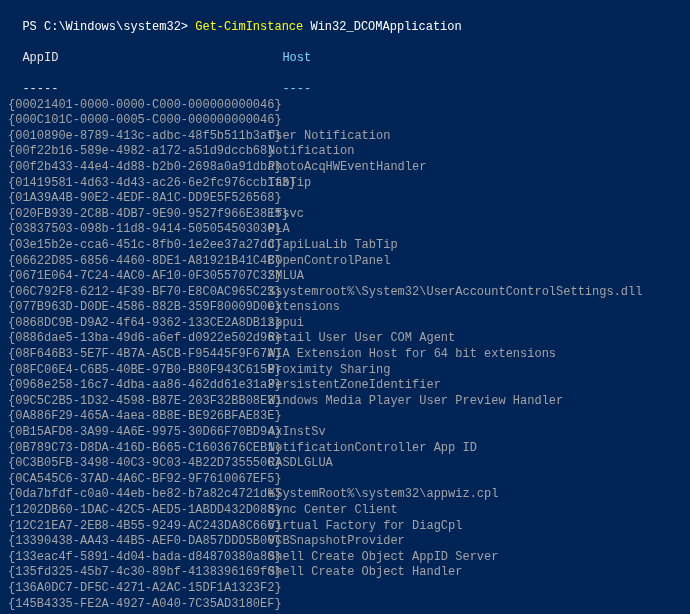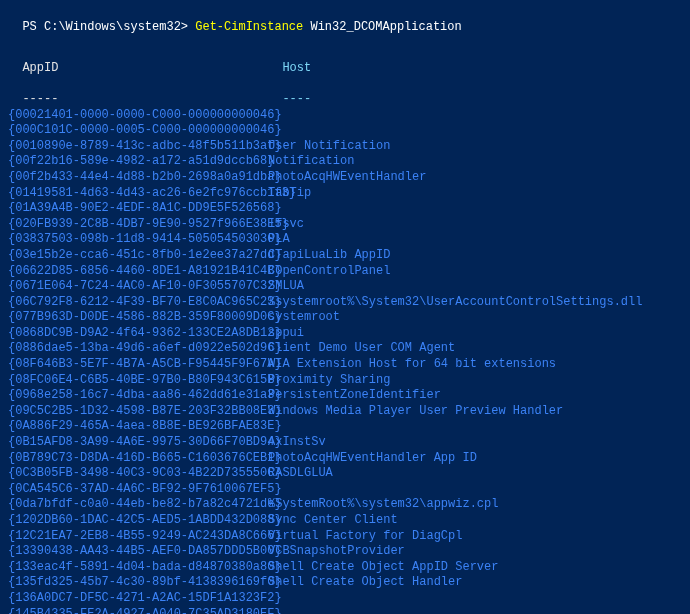--- a/index.html
+++ b/index.html
@@ -13,21 +13,20 @@
       font-size: 12px;
       color: #ffffff;
       width: 690px;
       height: 614px;
       overflow: hidden;
       padding: 4px 8px;
       line-height: 1.3;
     }
     .prompt-line {
       white-space: pre;
-      margin-bottom: 10px;
     }
     .prompt-prefix {
       color: #ffffff;
     }
     .command {
       color: #ffff00;
     }
     .command-arg {
       color: #ffffff;
     }
@@ -35,21 +34,21 @@
       white-space: pre;
       color: #7ed8f7;
     }
     .header-underline {
       white-space: pre;
       color: #7ed8f7;
       margin-bottom: 0;
     }
     .data-row {
       white-space: pre;
-      color: #3b82f6;
+      color: #a3a3a3;
     }
     .row-appid {
       display: inline-block;
       width: 260px;
     }
     .row-name {
       display: inline-block;
     }
     .col-header {
       display: inline-block;
@@ -74,34 +73,34 @@
 <div id="rows-container">
     <div class="data-row"><span class="row-appid">{00021401-0000-0000-C000-000000000046}</span><span class="row-name"></span></div>
     <div class="data-row"><span class="row-appid">{000C101C-0000-0005-C000-000000000046}</span><span class="row-name"></span></div>
     <div class="data-row"><span class="row-appid">{0010890e-8789-413c-adbc-48f5b511b3af}</span><span class="row-name">User Notification</span></div>
     <div class="data-row"><span class="row-appid">{00f22b16-589e-4982-a172-a51d9dccb68}</span><span class="row-name">Notification</span></div>
     <div class="data-row"><span class="row-appid">{00f2b433-44e4-4d88-b2b0-2698a0a91dba}</span><span class="row-name">PhotoAcqHWEventHandler</span></div>
     <div class="data-row"><span class="row-appid">{01419581-4d63-4d43-ac26-6e2fc976ccb1f3}</span><span class="row-name">TabTip</span></div>
     <div class="data-row"><span class="row-appid">{01A39A4B-90E2-4EDF-8A1C-DD9E5F526568}</span><span class="row-name"></span></div>
     <div class="data-row"><span class="row-appid">{020FB939-2C8B-4DB7-9E90-9527f966E38E5}</span><span class="row-name">lfsvc</span></div>
     <div class="data-row"><span class="row-appid">{03837503-098b-11d8-9414-505054503030}</span><span class="row-name">PLA</span></div>
-    <div class="data-row"><span class="row-appid">{03e15b2e-cca6-451c-8fb0-1e2ee37a27dd}</span><span class="row-name">CTapiLuaLib AppID</span></div>
+    <div class="data-row"><span class="row-appid">{03e15b2e-cca6-451c-8fb0-1e2ee37a27dd}</span><span class="row-name">CTapiLuaLib TabTip</span></div>
     <div class="data-row"><span class="row-appid">{06622D85-6856-4460-8DE1-A81921B41C4B}</span><span class="row-name">COpenControlPanel</span></div>
     <div class="data-row"><span class="row-appid">{0671E064-7C24-4AC0-AF10-0F3055707C32}</span><span class="row-name">SMLUA</span></div>
     <div class="data-row"><span class="row-appid">{06C792F8-6212-4F39-BF70-E8C0AC965C23}</span><span class="row-name">%systemroot%\System32\UserAccountControlSettings.dll</span></div>
-    <div class="data-row"><span class="row-appid">{077B963D-D0DE-4586-882B-359F80009D0C}</span><span class="row-name">systemroot</span></div>
+    <div class="data-row"><span class="row-appid">{077B963D-D0DE-4586-882B-359F80009D0C}</span><span class="row-name">extensions</span></div>
     <div class="data-row"><span class="row-appid">{0868DC9B-D9A2-4f64-9362-133CE2A8DB12}</span><span class="row-name">sppui</span></div>
-    <div class="data-row"><span class="row-appid">{0886dae5-13ba-49d6-a6ef-d0922e502d96}</span><span class="row-name">Client Demo User COM Agent</span></div>
+    <div class="data-row"><span class="row-appid">{0886dae5-13ba-49d6-a6ef-d0922e502d96}</span><span class="row-name">Retail User User COM Agent</span></div>
     <div class="data-row"><span class="row-appid">{08F646B3-5E7F-4B7A-A5CB-F95445F9F67A}</span><span class="row-name">WIA Extension Host for 64 bit extensions</span></div>
     <div class="data-row"><span class="row-appid">{08FC06E4-C6B5-40BE-97B0-B80F943C615B}</span><span class="row-name">Proximity Sharing</span></div>
     <div class="data-row"><span class="row-appid">{0968e258-16c7-4dba-aa86-462dd61e31a3}</span><span class="row-name">PersistentZoneIdentifier</span></div>
     <div class="data-row"><span class="row-appid">{09C5C2B5-1D32-4598-B87E-203F32BB08E3}</span><span class="row-name">Windows Media Player User Preview Handler</span></div>
     <div class="data-row"><span class="row-appid">{0A886F29-465A-4aea-8B8E-BE926BFAE83E}</span><span class="row-name"></span></div>
     <div class="data-row"><span class="row-appid">{0B15AFD8-3A99-4A6E-9975-30D66F70BD94}</span><span class="row-name">AxInstSv</span></div>
-    <div class="data-row"><span class="row-appid">{0B789C73-D8DA-416D-B665-C1603676CEB1}</span><span class="row-name">PhotoAcqHWEventHandler App ID</span></div>
+    <div class="data-row"><span class="row-appid">{0B789C73-D8DA-416D-B665-C1603676CEB1}</span><span class="row-name">NotificationController App ID</span></div>
     <div class="data-row"><span class="row-appid">{0C3B05FB-3498-40C3-9C03-4B22D735550C}</span><span class="row-name">RASDLGLUA</span></div>
     <div class="data-row"><span class="row-appid">{0CA545C6-37AD-4A6C-BF92-9F7610067EF5}</span><span class="row-name"></span></div>
     <div class="data-row"><span class="row-appid">{0da7bfdf-c0a0-44eb-be82-b7a82c4721de}</span><span class="row-name">%SystemRoot%\system32\appwiz.cpl</span></div>
     <div class="data-row"><span class="row-appid">{1202DB60-1DAC-42C5-AED5-1ABDD432D088}</span><span class="row-name">Sync Center Client</span></div>
     <div class="data-row"><span class="row-appid">{12C21EA7-2EB8-4B55-9249-AC243DA8C666}</span><span class="row-name">Virtual Factory for DiagCpl</span></div>
     <div class="data-row"><span class="row-appid">{13390438-AA43-44B5-AEF0-DA857DDD5B00}</span><span class="row-name">VCBSnapshotProvider</span></div>
     <div class="data-row"><span class="row-appid">{133eac4f-5891-4d04-bada-d84870380a80}</span><span class="row-name">Shell Create Object AppID Server</span></div>
     <div class="data-row"><span class="row-appid">{135fd325-45b7-4c30-89bf-4138396169f0}</span><span class="row-name">Shell Create Object Handler</span></div>
     <div class="data-row"><span class="row-appid">{136A0DC7-DF5C-4271-A2AC-15DF1A1323F2}</span><span class="row-name"></span></div>
     <div class="data-row"><span class="row-appid">{145B4335-FE2A-4927-A040-7C35AD3180EF}</span><span class="row-name"></span></div>

